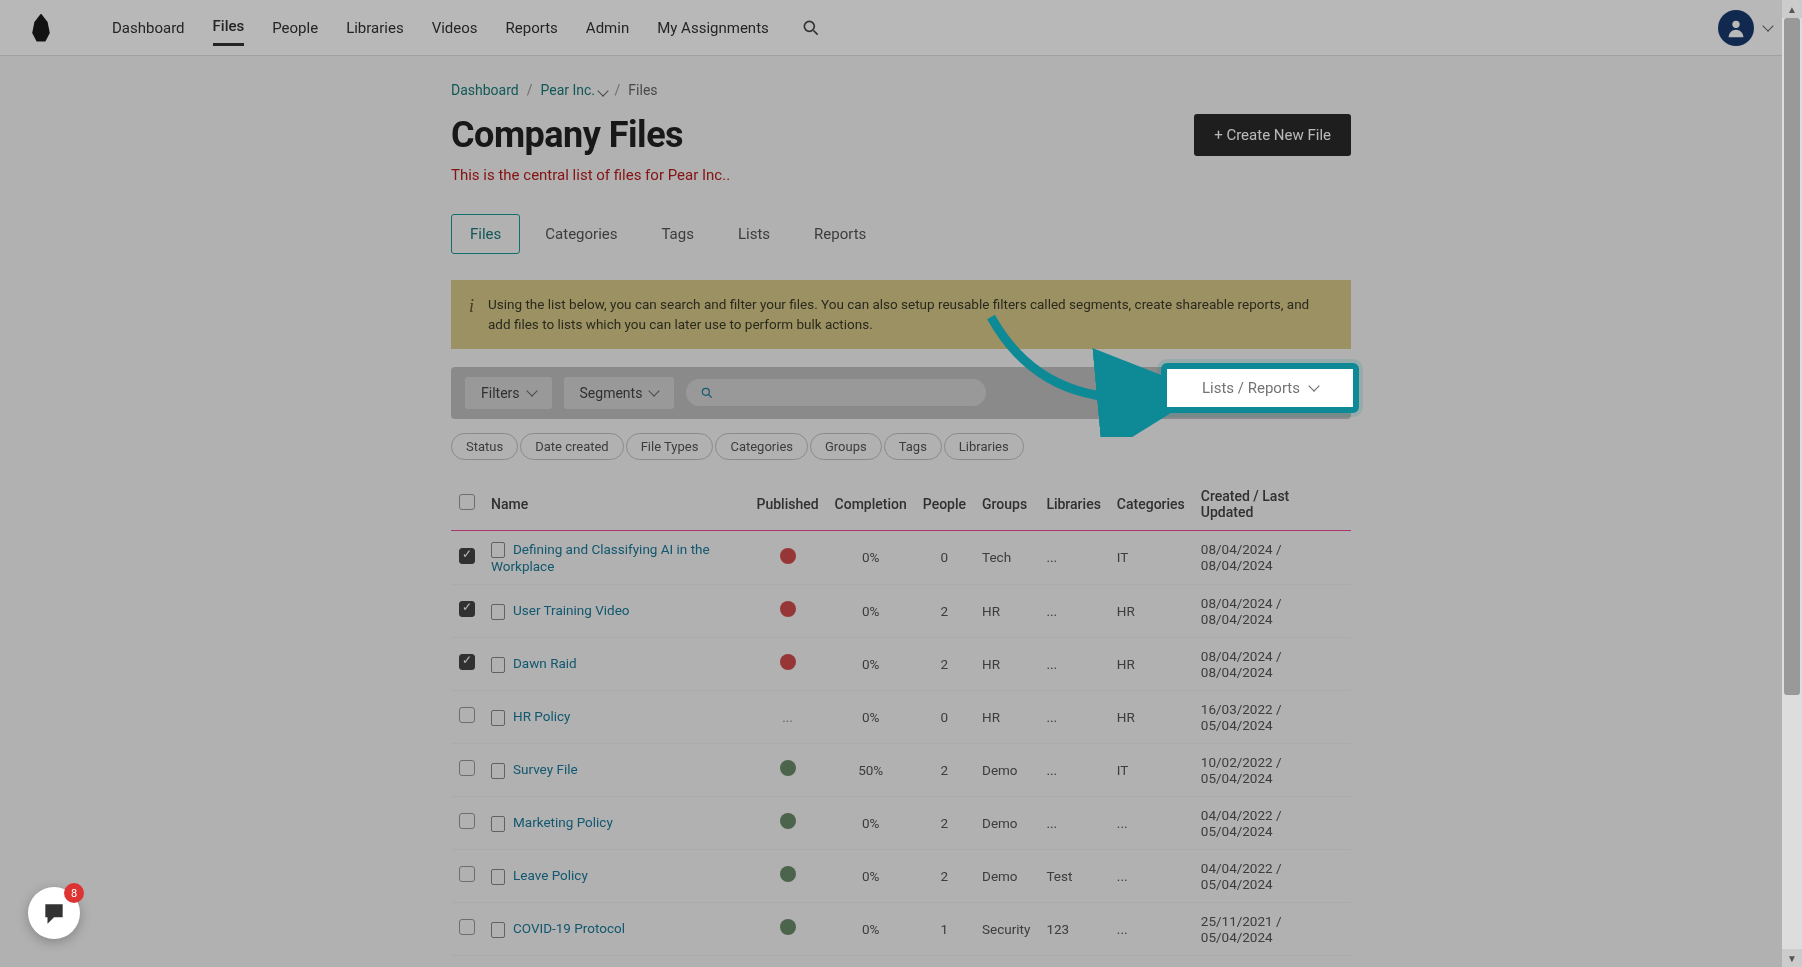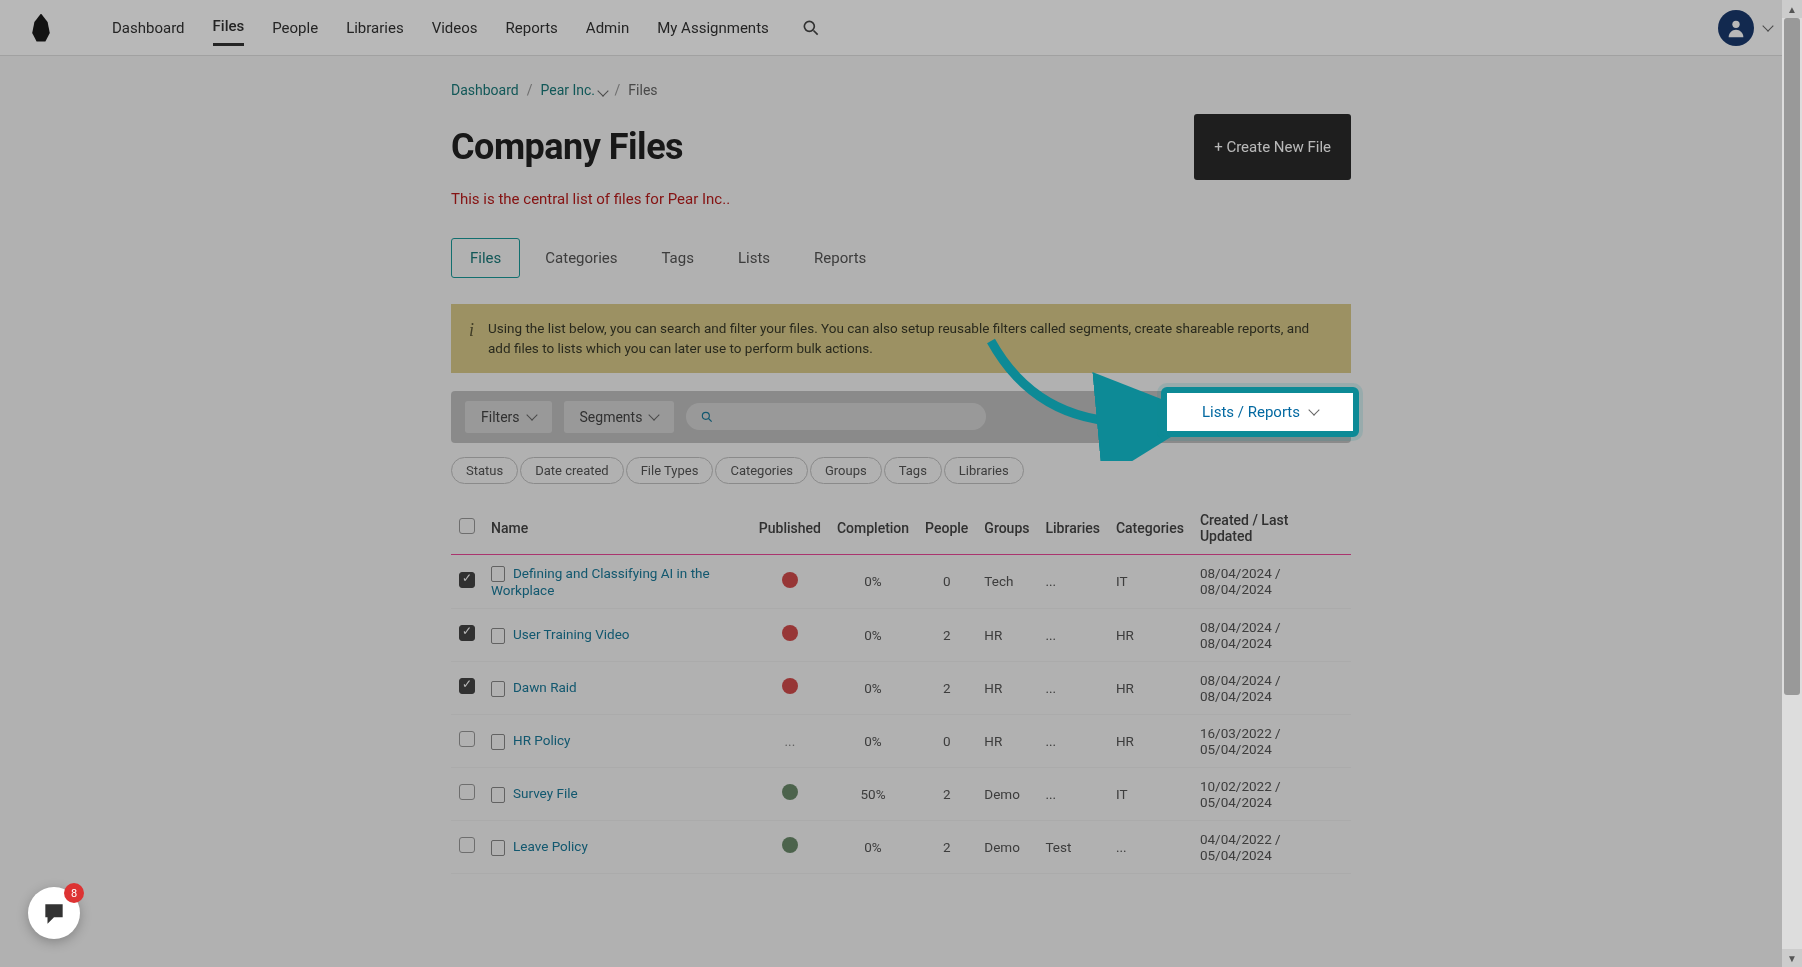--- a/index.html
+++ b/index.html
@@ -25,21 +25,21 @@
   .topnav-right { display:flex; align-items:center; gap:10px; }
 
   .content { max-width: 900px; margin: 0 auto; padding-top: 26px; }
   .breadcrumb { display:flex; align-items:center; gap:8px; font-size:14px; color:#666; margin-bottom:16px; }
   .breadcrumb a { color:#1a7a7a; text-decoration:none; }
   .bc-sep { color:#999; }
 
   .page-head { display:flex; justify-content:space-between; align-items:center; margin-bottom:10px; }
   .page-title { font-size:36px; font-weight:700; color:#222; letter-spacing:-0.5px; }
   .subtitle { color:#b91c1c; font-size:15px; margin-bottom:30px; }
-  .create-btn { background:#2a2a2a; color:#fff; border:none; padding:24px 20px; font-size:15px; border-radius:3px; cursor:pointer; }
+  .create-btn { background:#2a2a2a; color:#fff; border:none; padding:12px 20px; font-size:15px; border-radius:3px; cursor:pointer; }
 
   .subtabs { display:flex; gap:6px; margin-bottom:26px; }
   .subtab { padding:10px 18px; font-size:15px; color:#555; cursor:pointer; border:1px solid transparent; border-radius:3px; }
   .subtab.active { border:1px solid #1a9a9a; color:#1a7a7a; }
 
   .info-banner {
     background:#d8ca89; padding:14px 18px; display:flex; gap:14px;
     font-size:13.5px; color:#3a3a2a; align-items:flex-start; margin-bottom: 18px;
   }
   .info-banner .i { font-style:italic; font-family: Georgia, serif; font-size:18px; color:#5a5535; margin-top:2px; }
@@ -47,21 +47,21 @@
 
   .toolbar { background:#c0c0c0; padding: 10px 14px; border-radius:4px; display:flex; align-items:center; gap:12px; margin-bottom:14px; position:relative; }
   .tool-drop { background:#d5d5d5; padding:8px 16px; border-radius:3px; font-size:14px; color:#444; cursor:pointer; display:flex; align-items:center; gap:8px; }
   .search-field { flex:1; max-width: 300px; background:#d5d5d5; border-radius:18px; padding:6px 14px; display:flex; align-items:center; gap:8px; }
   .search-field input { border:none; background:none; outline:none; flex:1; font-size:13px; }
   .found { color:#777; font-size:13px; margin-left:auto; }
   
   .lists-highlight {
     position:absolute; right:-8px; top:-4px;
     background:#fff; border:6px solid #0d8a96; border-radius:6px;
-    padding: 10px 35px; font-size:15px; color:#0369a1;
+    padding: 10px 35px; font-size:15px; color:#737373;
     display:flex; align-items:center; gap:10px; z-index:100; cursor:pointer;
     box-shadow: 0 0 0 4px rgba(13,138,150,0.15);
   }
 
   .arrow-annot { position:absolute; left:530px; top:-60px; z-index:90; }
 
   .chips { display:flex; gap:2px; margin-bottom:18px; }
   .chip { border:1px solid #c0c0c0; border-radius:16px; padding:5px 14px; font-size:13px; color:#555; cursor:pointer; }
 
   table { width:100%; border-collapse:collapse; font-size:13.5px; }
@@ -268,28 +268,50 @@
           <td class="center"><span class="pub-dot pub-green"></span></td>
           <td class="center">50%</td>
           <td class="center">2</td>
           <td>Demo</td>
           <td>...</td>
           <td>IT</td>
           <td>10/02/2022 / 05/04/2024</td>
         </tr>
         <tr>
           <td><span class="chk"></span></td>
+          <td class="name"><span class="fileic"></span><a href="#">Marketing Policy</a></td>
+          <td class="center"><span class="pub-dot pub-green"></span></td>
+          <td class="center">0%</td>
+          <td class="center">2</td>
+          <td>Demo</td>
+          <td>...</td>
+          <td>...</td>
+          <td>04/04/2022 / 05/04/2024</td>
+        </tr>
+        <tr>
+          <td><span class="chk"></span></td>
           <td class="name"><span class="fileic"></span><a href="#">Leave Policy</a></td>
           <td class="center"><span class="pub-dot pub-green"></span></td>
           <td class="center">0%</td>
           <td class="center">2</td>
           <td>Demo</td>
           <td>Test</td>
           <td>...</td>
           <td>04/04/2022 / 05/04/2024</td>
+        </tr>
+        <tr>
+          <td><span class="chk"></span></td>
+          <td class="name"><span class="fileic"></span><a href="#">COVID-19 Protocol</a></td>
+          <td class="center"><span class="pub-dot pub-green"></span></td>
+          <td class="center">0%</td>
+          <td class="center">1</td>
+          <td>Security</td>
+          <td>123</td>
+          <td>...</td>
+          <td>25/11/2021 / 05/04/2024</td>
         </tr>
       </tbody>
   </table>
 
 </div>
 
 <div class="overlay"></div>
 
 <div class="help-widget">
   <svg viewBox="0 0 24 24" fill="#333">

